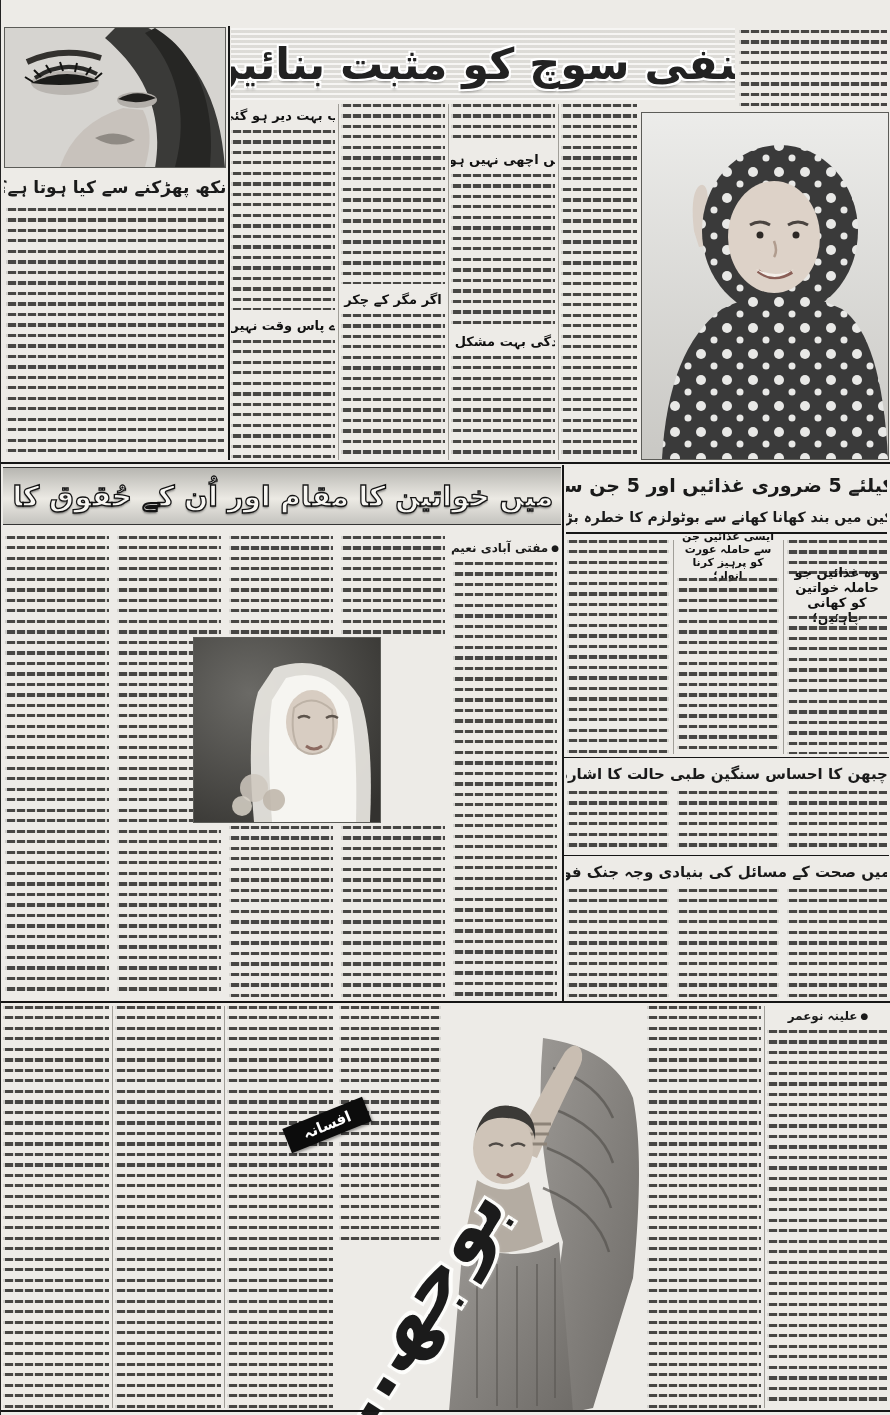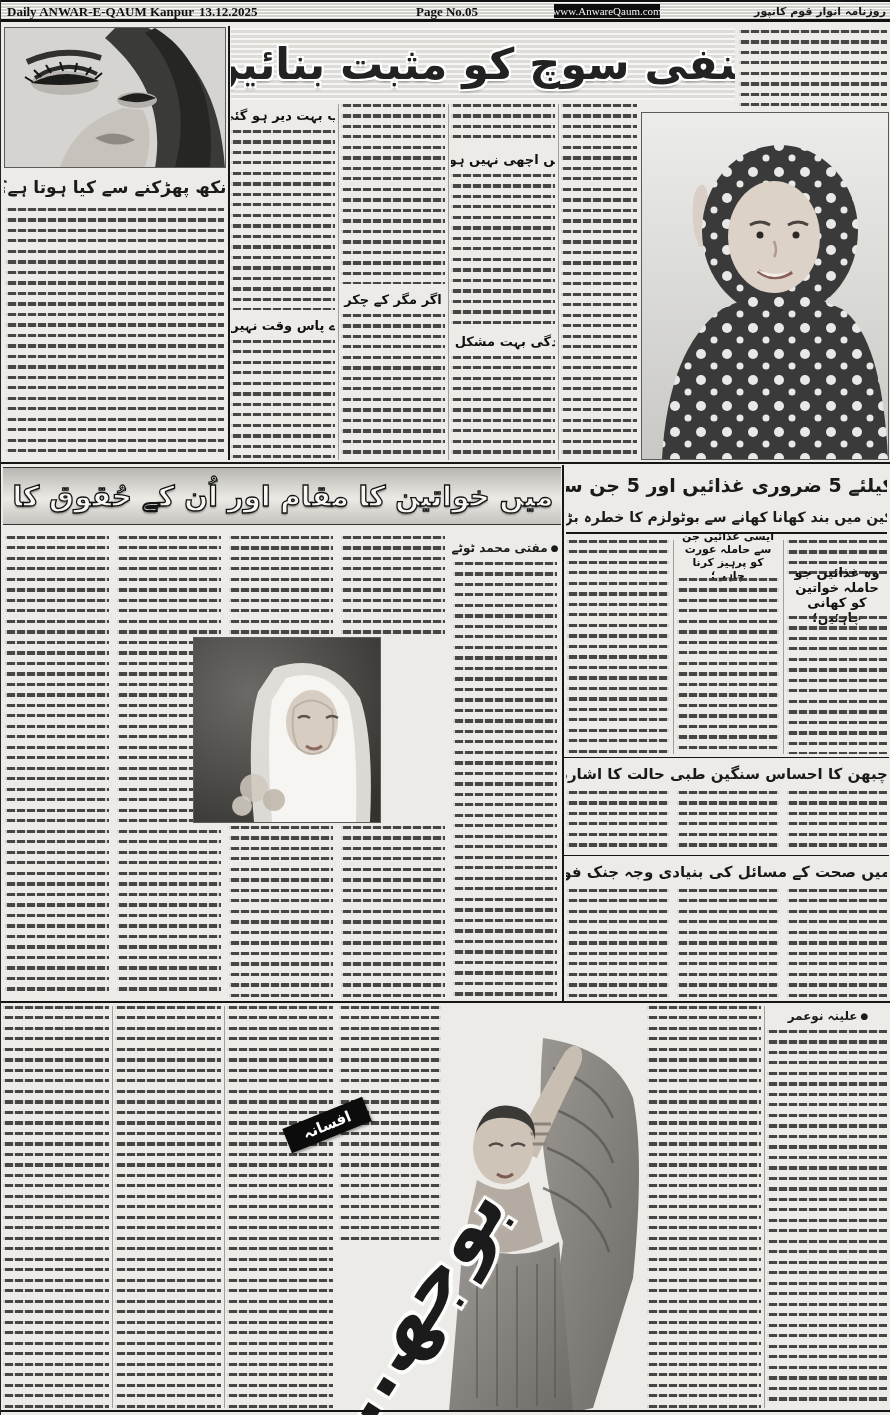--- a/index.html
+++ b/index.html
@@ -63,29 +63,20 @@
     text-shadow:-3px -3px 0 #fdfdfb,3px -3px 0 #fdfdfb,-3px 3px 0 #fdfdfb,3px 3px 0 #fdfdfb,0 0 6px #fff;
     white-space:nowrap;
   }
   .photoframe{border:1px solid #5c5c58;box-sizing:border-box;background:#cfcecb;}
 </style>
 </head>
 <body>
 
 <div id="page">
 
-  <div class="abs" id="masthead">
-    <span class="abs mast-en" style="left:6px;top:2px;">Daily ANWAR-E-QAUM Kanpur</span>
-    <span class="abs mast-en" style="left:198px;top:2px;">13.12.2025</span>
-    <span class="abs mast-en" style="left:415px;top:2px;">Page No.05</span>
-    <div class="abs websitebox" style="left:553px;top:2px;width:106px;height:14px;">
-      <span>www.AnwareQaum.com</span>
-    </div>
-    <span class="abs ur" style="right:5px;top:3px;font-size:11px;font-weight:bold;">روزنامہ انوار قوم کانپور</span>
-  </div>
 
   <div class="abs photoframe" style="left:3px;top:27px;width:222px;height:141px;">
     <svg width="220" height="139" viewBox="0 0 220 139">
       <rect width="220" height="139" fill="#d6d4d0"></rect>
       <path d="M120,-10 C180,10 215,60 220,140 L150,140 C160,80 135,40 100,10 Z" fill="#3a3a38"></path>
       <path d="M150,0 C200,30 210,90 205,139 L170,139 C185,85 170,35 140,5 Z" fill="#262624"></path>
       <ellipse cx="60" cy="55" rx="34" ry="12" fill="#b9b5b0"></ellipse>
       <path d="M26,55 Q60,38 94,53 Q60,60 26,55 Z" fill="#1c1c1a"></path>
       <path d="M30,50 Q60,30 92,46" stroke="#2a2a28" stroke-width="4" fill="none"></path>
       <path d="M28,54 l-8,-5 M36,49 l-7,-7 M46,45 l-5,-8 M58,43 l-3,-9 M70,44 l2,-9 M81,47 l5,-8 M90,51 l7,-6" stroke="#141412" stroke-width="2" fill="none"></path>
@@ -157,21 +148,21 @@
   <div class="abs vr" style="left:447px;top:104px;height:356px;"></div>
   <div class="abs vr" style="left:557px;top:104px;height:356px;"></div>
 
   <div class="abs hrule" style="left:0;top:462px;width:890px;height:2px;"></div>
 
   <div class="abs center nowrap" id="islam-band" style="left:2px;top:467px;width:558px;height:58px;">
     <span class="ur" id="islam-headline">اسلام میں خواتین کا مقام اور اُن کے حُقوق کا تحفظ</span>
   </div>
   <div class="abs ur center nowrap author" style="left:450px;top:538px;width:108px;height:20px;">
     <span class="bullet">●</span>
-    <span>مفتی محمد ٹوٹے</span>
+    <span>مفتی آبادی نعیم</span>
   </div>
   <div class="abs greek" style="left:4px;top:536px;width:104px;height:462px;"></div>
   <div class="abs greek" style="left:116px;top:536px;width:104px;height:462px;"></div>
   <div class="abs greek" style="left:228px;top:536px;width:104px;height:98px;"></div>
   <div class="abs greek" style="left:340px;top:536px;width:104px;height:98px;"></div>
   <div class="abs greek" style="left:228px;top:826px;width:104px;height:172px;"></div>
   <div class="abs greek" style="left:340px;top:826px;width:104px;height:172px;"></div>
   <div class="abs greek" style="left:452px;top:562px;width:104px;height:436px;"></div>
 
   <div class="abs photoframe" style="left:192px;top:637px;width:188px;height:186px;">
@@ -195,21 +186,21 @@
     </svg>
   </div>
 
   <div class="abs vrb" style="left:561px;top:465px;height:536px;"></div>
 
   <div class="abs ur center nowrap health-h1" style="left:565px;top:468px;width:321px;height:34px;">حاملہ خواتین کیلئے 5 ضروری غذائیں اور 5 جن سے اجتناب کریں</div>
   <div class="abs ur center nowrap health-h2" style="left:565px;top:504px;width:321px;height:26px;">ٹوٹے ہوئے کین میں بند کھانا کھانے سے بوٹولزم کا خطرہ بڑھ سکتا ہے</div>
   <div class="abs hrule" style="left:565px;top:532px;width:321px;height:2px;"></div>
 
   <div class="abs greek" style="left:566px;top:540px;width:102px;height:214px;"></div>
-  <div class="abs ur center subhead" style="left:676px;top:538px;width:102px;height:36px;font-size:11px;">ایسی غذائیں جن سے حاملہ عورت کو پرہیز کرنا چاہیے؛</div>
+  <div class="abs ur center subhead" style="left:676px;top:538px;width:102px;height:36px;font-size:11px;">ایسی غذائیں جن سے حاملہ عورت کو پرہیز کرنا انوار؛</div>
   <div class="abs greek" style="left:676px;top:578px;width:102px;height:176px;"></div>
   <div class="abs greek" style="left:786px;top:540px;width:100px;height:34px;"></div>
   <div class="abs ur center subhead" style="left:786px;top:577px;width:100px;height:36px;font-size:13px;">وہ غذائیں جو حاملہ خواتین کو کھانی چاہئیں؛</div>
   <div class="abs greek" style="left:786px;top:616px;width:100px;height:138px;"></div>
   <div class="abs vr" style="left:672px;top:540px;height:214px;"></div>
   <div class="abs vr" style="left:782px;top:540px;height:214px;"></div>
 
   <div class="abs hrule" style="left:563px;top:757px;width:325px;height:1px;"></div>
   <div class="abs ur center nowrap mini-h" style="left:565px;top:761px;width:321px;height:26px;">انگوٹھے میں چبھن کا احساس سنگین طبی حالت کا اشارہ ہو سکتا ہے</div>
   <div class="abs greek" style="left:566px;top:791px;width:102px;height:60px;"></div>

